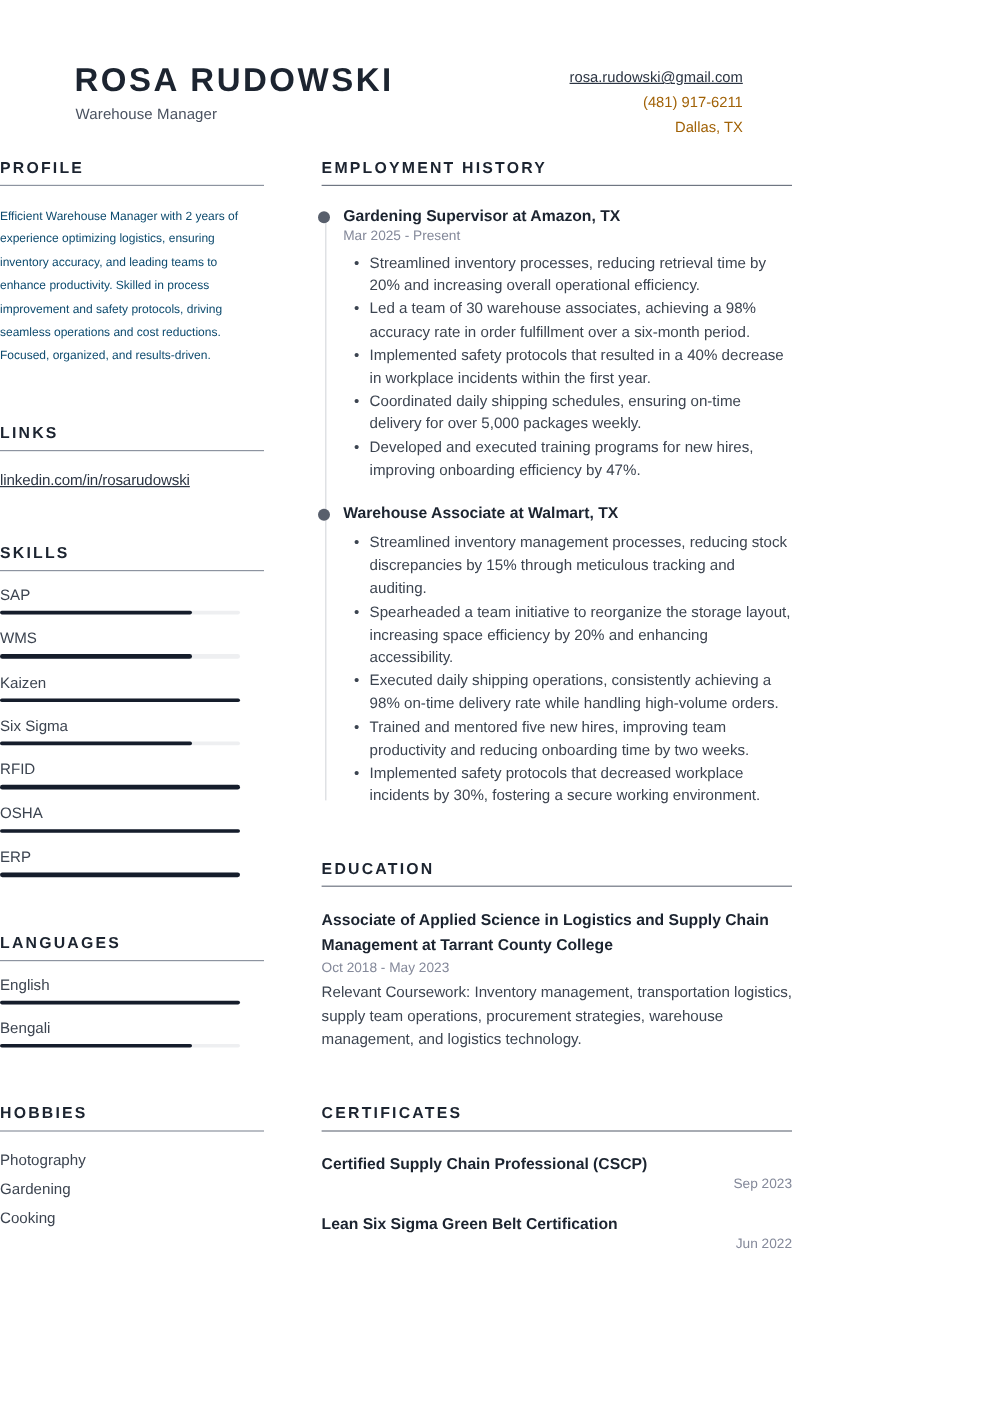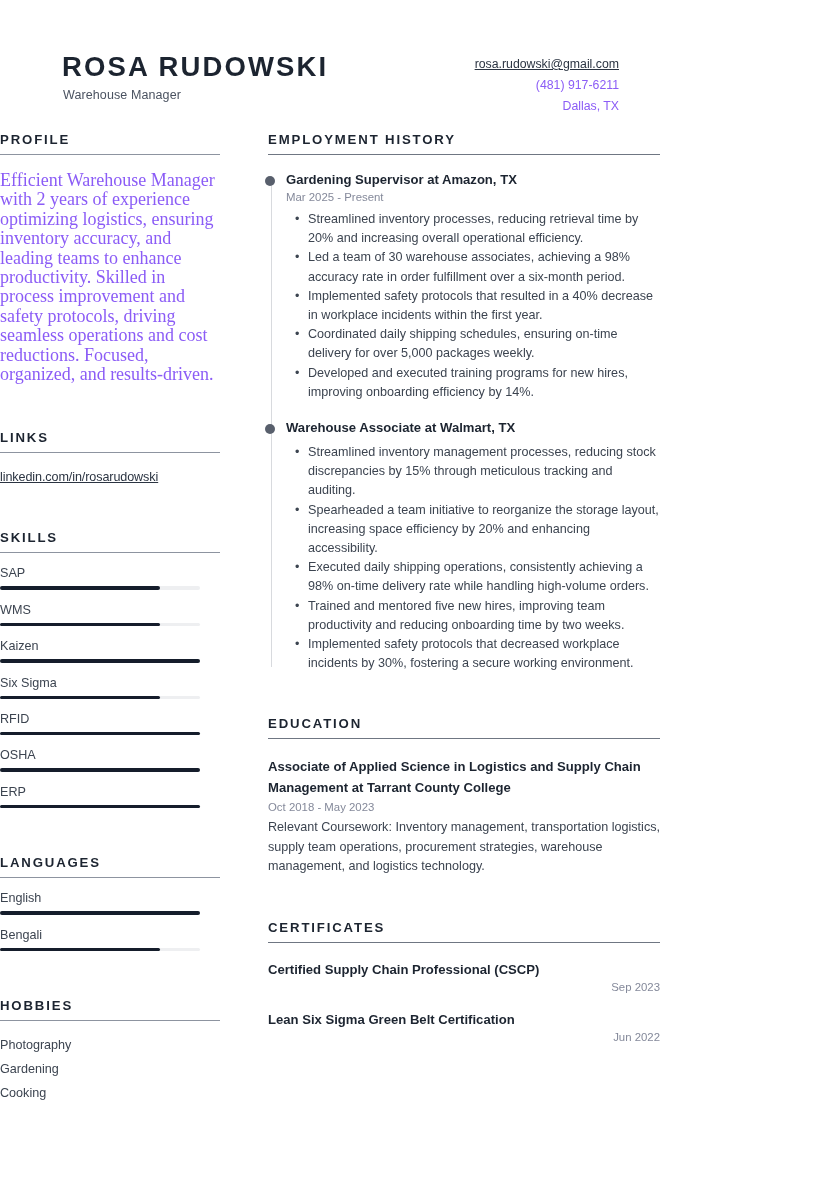--- a/index.html
+++ b/index.html
@@ -51,21 +51,21 @@
 
   .contact-block {
     position: absolute;
     right: 87px;
     top: 54px;
     text-align: right;
     line-height: 21px;
   }
   .contact-line {
     font-size: 12.3px;
-    color: #8b5cf6;
+    color: #a16207;
     display: block;
     white-space: nowrap;
   }
   .contact-line.link {
     text-decoration: underline;
     color: #2b3442;
   }
 
   .icon-bar {
     position: absolute;
@@ -113,24 +113,23 @@
     padding-bottom: 7px;
     border-bottom: 1.6px solid #8d94a0;
   }
   .col-right .sec-head {
     border-bottom: 1.6px solid #6f7682;
   }
 
   
   .profile-text {
     margin-top: 16px;
-    font-size: 18px;
+    font-size: 10px;
     line-height: 19.4px;
-    color: #8b5cf6;
-    font-family: Liberation Serif, serif;
+    color: #0c4a6e;
   }
 
   .sec-links { margin-top: 46px; }
   .link-item {
     display: block;
     margin-top: 17px;
     font-size: 12.6px;
     color: #2b3442;
     text-decoration: underline;
     letter-spacing: -0.1px;
@@ -400,21 +399,21 @@
         <div class="timeline" id="jobs-list">
             <div class="job">
               <span class="job-dot"></span>
               <div class="job-role">Gardening Supervisor at Amazon, TX</div>
               <div class="job-dates">Mar 2025 - Present</div>
               <ul class="bullets">
                 <li>Streamlined inventory processes, reducing retrieval time by 20% and increasing overall operational efficiency.</li>
                 <li>Led a team of 30 warehouse associates, achieving a 98% accuracy rate in order fulfillment over a six-month period.</li>
                 <li>Implemented safety protocols that resulted in a 40% decrease in workplace incidents within the first year.</li>
                 <li>Coordinated daily shipping schedules, ensuring on-time delivery for over 5,000 packages weekly.</li>
-                <li>Developed and executed training programs for new hires, improving onboarding efficiency by 14%.</li>
+                <li>Developed and executed training programs for new hires, improving onboarding efficiency by 47%.</li>
               </ul>
             </div>
             <div class="job">
               <span class="job-dot"></span>
               <div class="job-role">Warehouse Associate at Walmart, TX</div>
               <ul class="bullets">
                 <li>Streamlined inventory management processes, reducing stock discrepancies by 15% through meticulous tracking and auditing.</li>
                 <li>Spearheaded a team initiative to reorganize the storage layout, increasing space efficiency by 20% and enhancing accessibility.</li>
                 <li>Executed daily shipping operations, consistently achieving a 98% on-time delivery rate while handling high-volume orders.</li>
                 <li>Trained and mentored five new hires, improving team productivity and reducing onboarding time by two weeks.</li>

